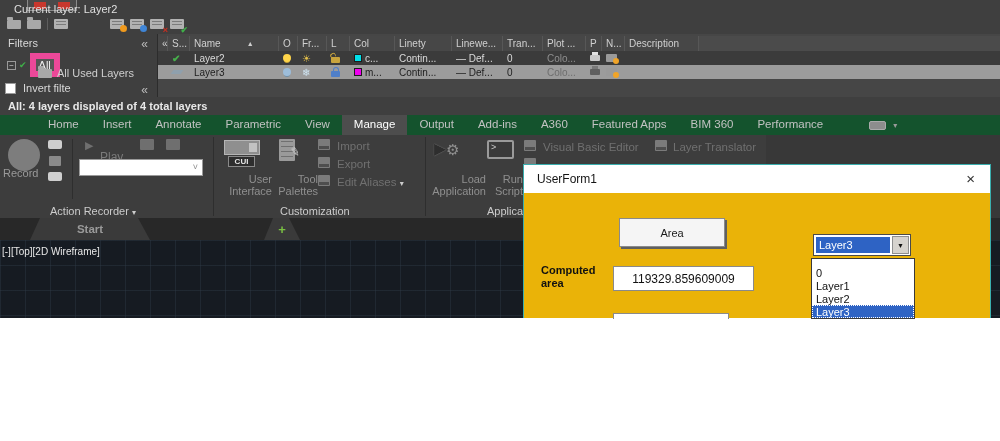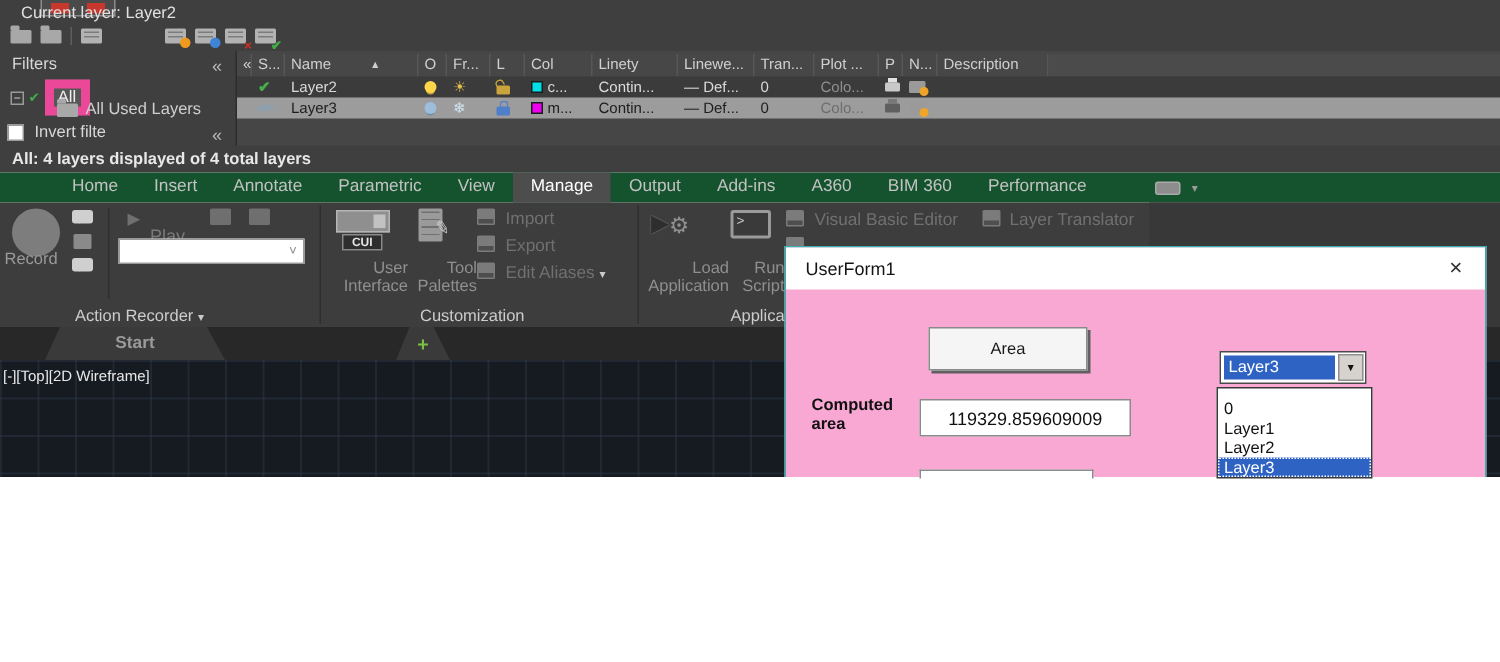--- a/index.html
+++ b/index.html
@@ -121,21 +121,21 @@
   .ftab.plus { left:264px; width:36px; background:#3a3a3a; clip-path:polygon(9px 0, calc(100% - 11px) 0, 100% 100%, 0 100%); color:#7ac143; font-weight:bold; justify-content:center; font-size:13px; }
 
   
   .drawing { position:absolute; left:0; top:240px; width:1000px; height:78px; background:#161b22;
     background-image:linear-gradient(rgba(52,64,80,.35) 1px, transparent 1px),
                      linear-gradient(90deg, rgba(52,64,80,.35) 1px, transparent 1px);
     background-size:25px 25px; }
   .vp-label { position:absolute; left:2px; top:6px; font-size:10px; color:#e8e8e8; }
 
   
-  .dialog { position:absolute; left:523px; top:164px; width:468px; height:154px; background:#f9a8d4; border:1px solid #3aaeae; border-bottom:none; z-index:50; }
+  .dialog { position:absolute; left:523px; top:164px; width:468px; height:154px; background:#eab308; border:1px solid #3aaeae; border-bottom:none; z-index:50; }
   .dlg-title { position:absolute; left:0; top:0; right:0; height:28px; background:#ffffff; display:flex; align-items:center; padding-left:13px; font-size:12px; color:#141414; }
   .dlg-close { position:absolute; right:15px; top:5px; font-size:15px; color:#333333; }
   .area-btn { position:absolute; left:95px; top:53px; width:106px; height:29px; background:#f5f5f5; border:1px solid #8a8a8a; box-shadow:2px 2px 0 #606060; display:flex; align-items:center; justify-content:center; font-size:11px; color:#1a1a1a; }
   .computed-label { position:absolute; left:17px; top:99px; font-size:11px; font-weight:600; line-height:13px; color:#111111; }
   .computed-field { position:absolute; left:89px; top:101px; width:141px; height:25px; background:#ffffff; border:1px solid #8a8a8a; display:flex; align-items:center; justify-content:center; font-size:12px; color:#111111; }
   .partial-field { position:absolute; left:89px; top:148px; width:116px; height:6px; background:#ffffff; border:1px solid #8a8a8a; border-bottom:none; }
   .combo { position:absolute; left:289px; top:69px; width:98px; height:22px; background:#ffffff; border:1px solid #4a4a4a; }
   .combo-sel { position:absolute; left:2px; top:2px; bottom:2px; right:20px; color:#ffffff; font-size:11px; display:flex; align-items:center; padding-left:3px; }
   .combo-btn { position:absolute; right:1px; top:1px; bottom:1px; width:17px; background:#d6d3ce; border:1px solid #8f8f8f; display:flex; align-items:center; justify-content:center; font-size:7px; color:#111111; }
   .dd-list { position:absolute; left:287px; top:93px; width:104px; height:61px; background:#ffffff; border:1px solid #3a3a3a; padding-top:7px; overflow:hidden; }
@@ -285,20 +285,21 @@
 <div class="ribbon-tabs">
   <span class="rtab">Home</span>
   <span class="rtab">Insert</span>
   <span class="rtab">Annotate</span>
   <span class="rtab">Parametric</span>
   <span class="rtab">View</span>
   <span class="rtab active">Manage</span>
   <span class="rtab">Output</span>
   <span class="rtab">Add-ins</span>
   <span class="rtab">A360</span>
+  <span class="rtab">Featured Apps</span>
   <span class="rtab">BIM 360</span>
   <span class="rtab">Performance</span>
   <span class="ribbon-min">
     <span class="minico"></span>
     <span class="minchev">▾</span>
   </span>
 </div>
 
 <div class="ribbon">
   <div class="ribbon-darkzone"></div>

